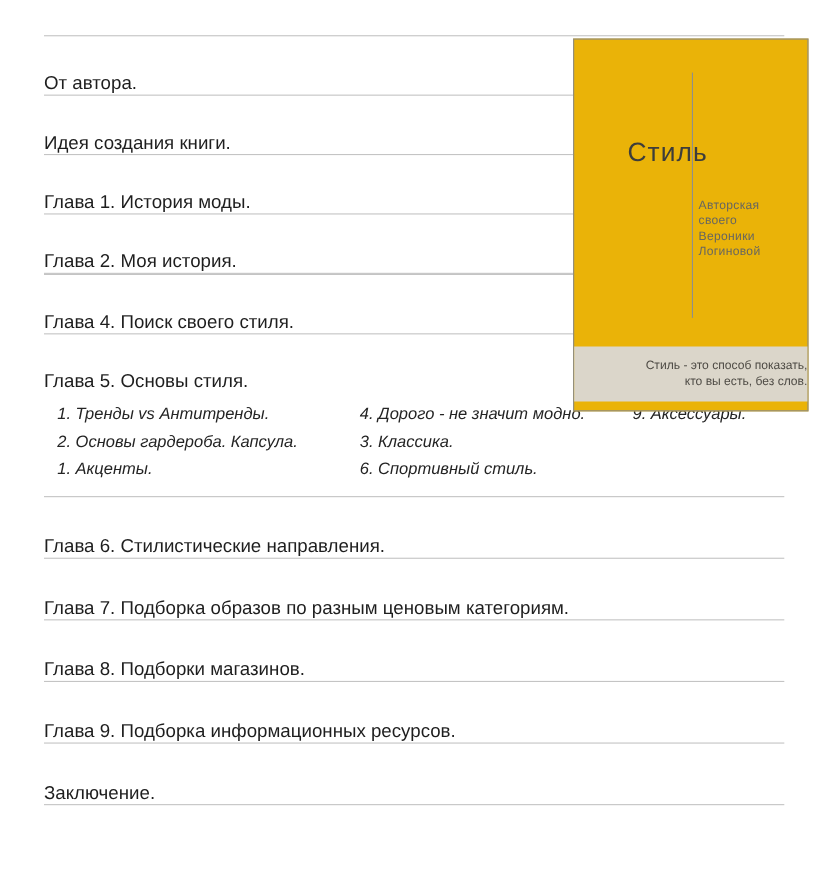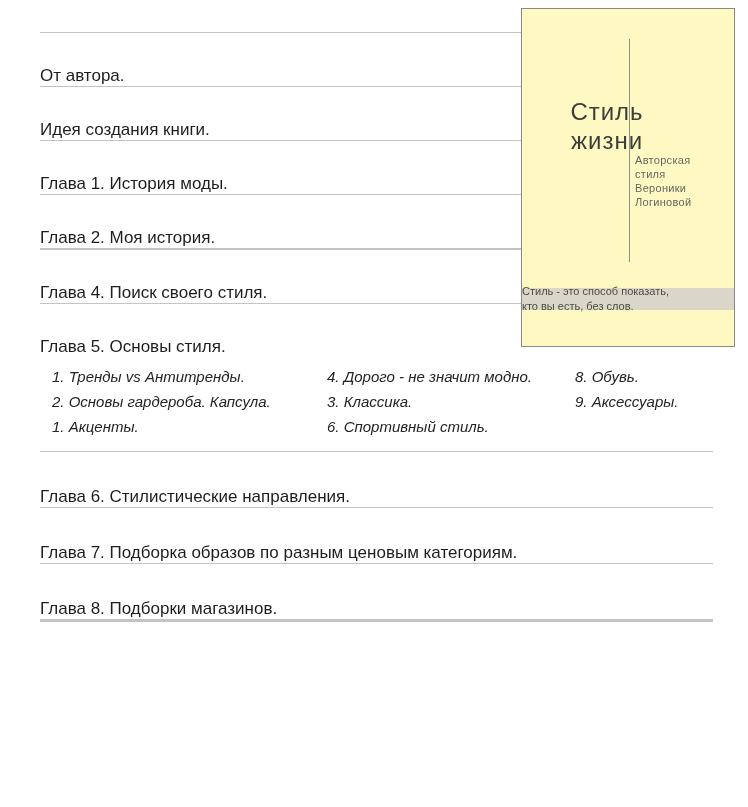--- a/index.html
+++ b/index.html
@@ -11,39 +11,39 @@
   .rule { height:1px; background:#c4c4c4; }
   .toc-row { height:53px; display:flex; align-items:flex-end; font-size:17px; }
   .toc-row.tall { height:55px; }
   .sub-grid {
     display:grid; grid-template-columns:275px 248px 1fr;
     padding:7px 0 12px 0; font-size:15px; font-style:italic;
     line-height:25px; color:#242424;margin-left:12px;
   }
   .sub-col { display:block; }
   .cover {
-    position:absolute; left:521px; top:8px; width:214px; height:339px;
-    box-sizing:border-box; background:#fef9c3; border:1px solid #8b8b85; z-index:2;text-decoration:underline;
+    position:absolute; left:521px; top:35px; width:214px; height:339px;
+    box-sizing:border-box; background:#eab308; border:1px solid #8b8b85; z-index:2;text-decoration:underline;
   }
   .cover * { position:absolute; }
   .cover-vline { left:107px; top:30px; width:1px; height:223px; background:#8f8f8a; }
   .cover-title {
     left:0; top:88px; width:170px; text-align:center;
     font-size:24px; line-height:29px; letter-spacing:1px; color:#3d3d3b;
   }
   .cover-title div { position:static; }
   .cover-author {
     left:113px; top:144px; font-size:11px; line-height:14px;
     letter-spacing:0.3px; color:#676660;
   }
   .cover-author div { position:static; }
   .cover-band {
-    left:0; right:0; top:279px; height:22px; background:#dbd6ca;
+    left:0; right:0; top:279px; height:50px; background:#dbd6ca;
     display:flex; flex-direction:column; justify-content:center;
-    text-align:left; font-size:11px; line-height:15px; color:#4e4b45;
+    text-align:right; font-size:11px; line-height:15px; color:#4e4b45;
   }
   .cover-band div { position:static; }
 </style>
 </head>
 <body>
 
 <div class="page">
 
   <div class="toc">
     <div class="rule"></div>
@@ -77,51 +77,55 @@
         <div>1. Тренды vs Антитренды.</div>
         <div>2. Основы гардероба. Капсула.</div>
         <div>1. Акценты.</div>
       </div>
       <div class="sub-col">
         <div>4. Дорого - не значит модно.</div>
         <div>3. Классика.</div>
         <div>6. Спортивный стиль.</div>
       </div>
       <div class="sub-col">
-        <div>8. Обувь.</div>
         <div>9. Аксессуары.</div>
       </div>
     </div>
 
     <div class="rule"></div>
     <div class="toc-row tall">
       <span>Глава 6. Стилистические направления.</span>
     </div>
     <div class="rule"></div>
     <div class="toc-row tall">
       <span>Глава 7. Подборка образов по разным ценовым категориям.</span>
     </div>
     <div class="rule"></div>
     <div class="toc-row tall">
       <span>Глава 8. Подборки магазинов.</span>
     </div>
     <div class="rule"></div>
+    <div class="toc-row tall">
+      <span>Глава 9. Подборка информационных ресурсов.</span>
+    </div>
     <div class="rule"></div>
+    <div class="toc-row tall">
+      <span>Заключение.</span>
+    </div>
     <div class="rule"></div>
   </div>
 
   <div class="cover">
     <div class="cover-vline"></div>
     <div class="cover-title">
       <div>Стиль</div>
-      <div>жизни</div>
     </div>
     <div class="cover-author">
       <div>Авторская</div>
-      <div>стиля</div>
+      <div>своего</div>
       <div>Вероники</div>
       <div>Логиновой</div>
     </div>
     <div class="cover-band">
       <div>Стиль - это способ показать,</div>
       <div>кто вы есть, без слов.</div>
     </div>
   </div>
 
 </div>

